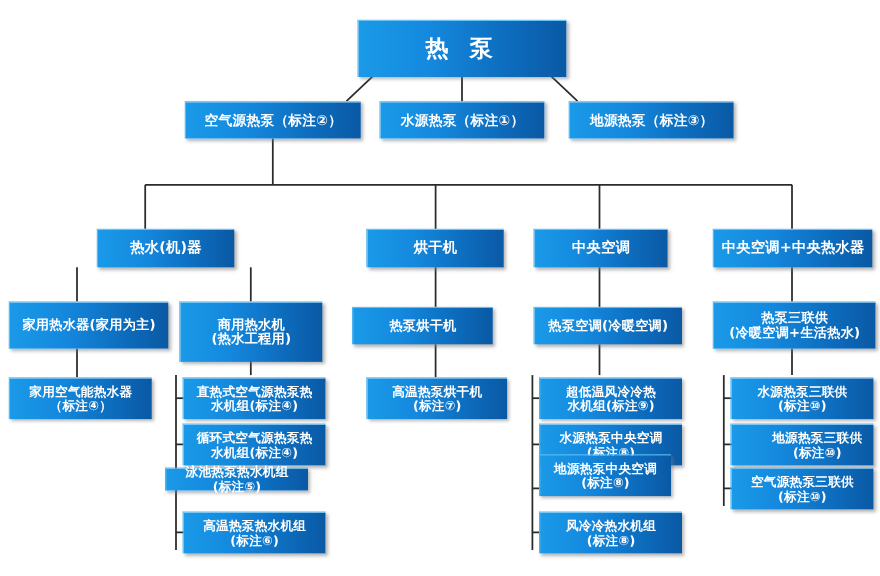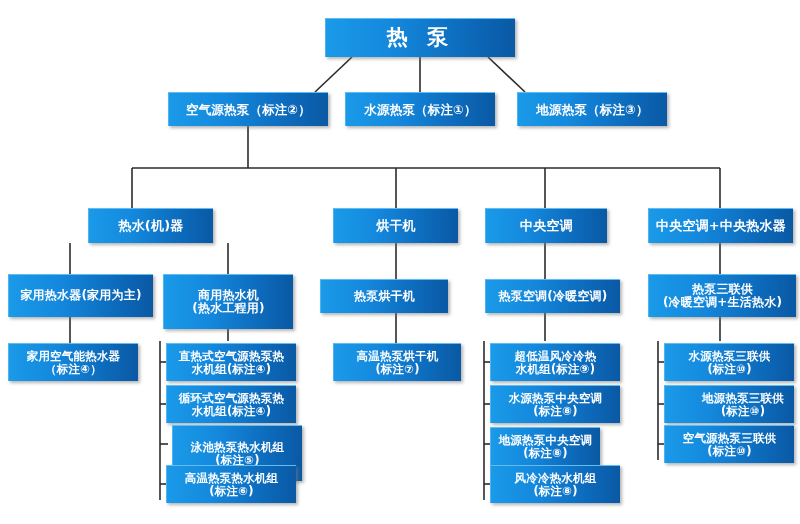--- a/index.html
+++ b/index.html
@@ -71,21 +71,21 @@
       <line x1="484" y1="404" x2="492" y2="404"></line>
       <line x1="484" y1="444" x2="492" y2="444"></line>
       <line x1="484" y1="484" x2="492" y2="484"></line>
       <line x1="658" y1="341" x2="658" y2="460"></line>
       <line x1="658" y1="362" x2="666" y2="362"></line>
       <line x1="658" y1="404" x2="666" y2="404"></line>
       <line x1="658" y1="444" x2="666" y2="444"></line>
     </g>
   </svg>
 
-  <div class="node root" style="left:325px;top:18px;width:190px;height:39px;text-align:right;">热  泵</div>
+  <div class="node root" style="left:325px;top:18px;width:190px;height:52px;text-align:right;">热  泵</div>
 
   <div class="node lvl2" style="left:168px;top:92px;width:160px;height:34px;">空气源热泵（标注②）</div>
   <div class="node lvl2" style="left:345px;top:92px;width:150px;height:34px;">水源热泵（标注①）</div>
   <div class="node lvl2" style="left:517px;top:92px;width:150px;height:34px;">地源热泵（标注③）</div>
 
   <div class="node lvl3" style="left:88px;top:208px;width:125px;height:35px;">热水(机)器</div>
   <div class="node lvl3" style="left:333px;top:208px;width:125px;height:35px;">烘干机</div>
   <div class="node lvl3" style="left:485px;top:208px;width:122px;height:35px;">中央空调</div>
   <div class="node lvl3" style="left:648px;top:208px;width:145px;height:35px;">中央空调+中央热水器</div>
 
@@ -97,33 +97,33 @@
   <div class="node lvl4" style="left:648px;top:274px;width:148px;height:43px;">热泵三联供
 (冷暖空调+生活热水)</div>
 
   <div class="node leaf" style="left:8px;top:343px;width:130px;height:38px;">家用空气能热水器
 （标注④）</div>
 
   <div class="node leaf" style="left:166px;top:343px;width:130px;height:38px;">直热式空气源热泵热
 水机组(标注④)</div>
   <div class="node leaf" style="left:166px;top:385px;width:130px;height:38px;">循环式空气源热泵热
 水机组(标注④)</div>
-  <div class="node leaf" style="left:172px;top:425px;width:130px;height:56px;">泳池热泵热水机组
+  <div class="node leaf" style="left:150px;top:425px;width:130px;height:21px;">泳池热泵热水机组
 (标注⑤)</div>
   <div class="node leaf" style="left:166px;top:465px;width:130px;height:38px;">高温热泵热水机组
 (标注⑥)</div>
 
   <div class="node leaf" style="left:333px;top:343px;width:128px;height:38px;">高温热泵烘干机
 (标注⑦)</div>
 
   <div class="node leaf" style="left:490px;top:343px;width:130px;height:38px;">超低温风冷冷热
 水机组(标注⑨)</div>
   <div class="node leaf" style="left:490px;top:385px;width:130px;height:38px;">水源热泵中央空调
 (标注⑧)</div>
-  <div class="node leaf" style="left:490px;top:427px;width:110px;height:38px;">地源热泵中央空调
+  <div class="node leaf" style="left:490px;top:413px;width:120px;height:38px;">地源热泵中央空调
 (标注⑧)</div>
   <div class="node leaf" style="left:490px;top:465px;width:130px;height:38px;">风冷冷热水机组
 (标注⑧)</div>
 
   <div class="node leaf" style="left:664px;top:343px;width:130px;height:38px;">水源热泵三联供
 (标注⑩)</div>
   <div class="node leaf" style="left:664px;top:385px;width:130px;height:38px;padding-left:30px;">地源热泵三联供
 (标注⑩)</div>
   <div class="node leaf" style="left:664px;top:425px;width:130px;height:38px;">空气源热泵三联供
 (标注⑩)</div>

